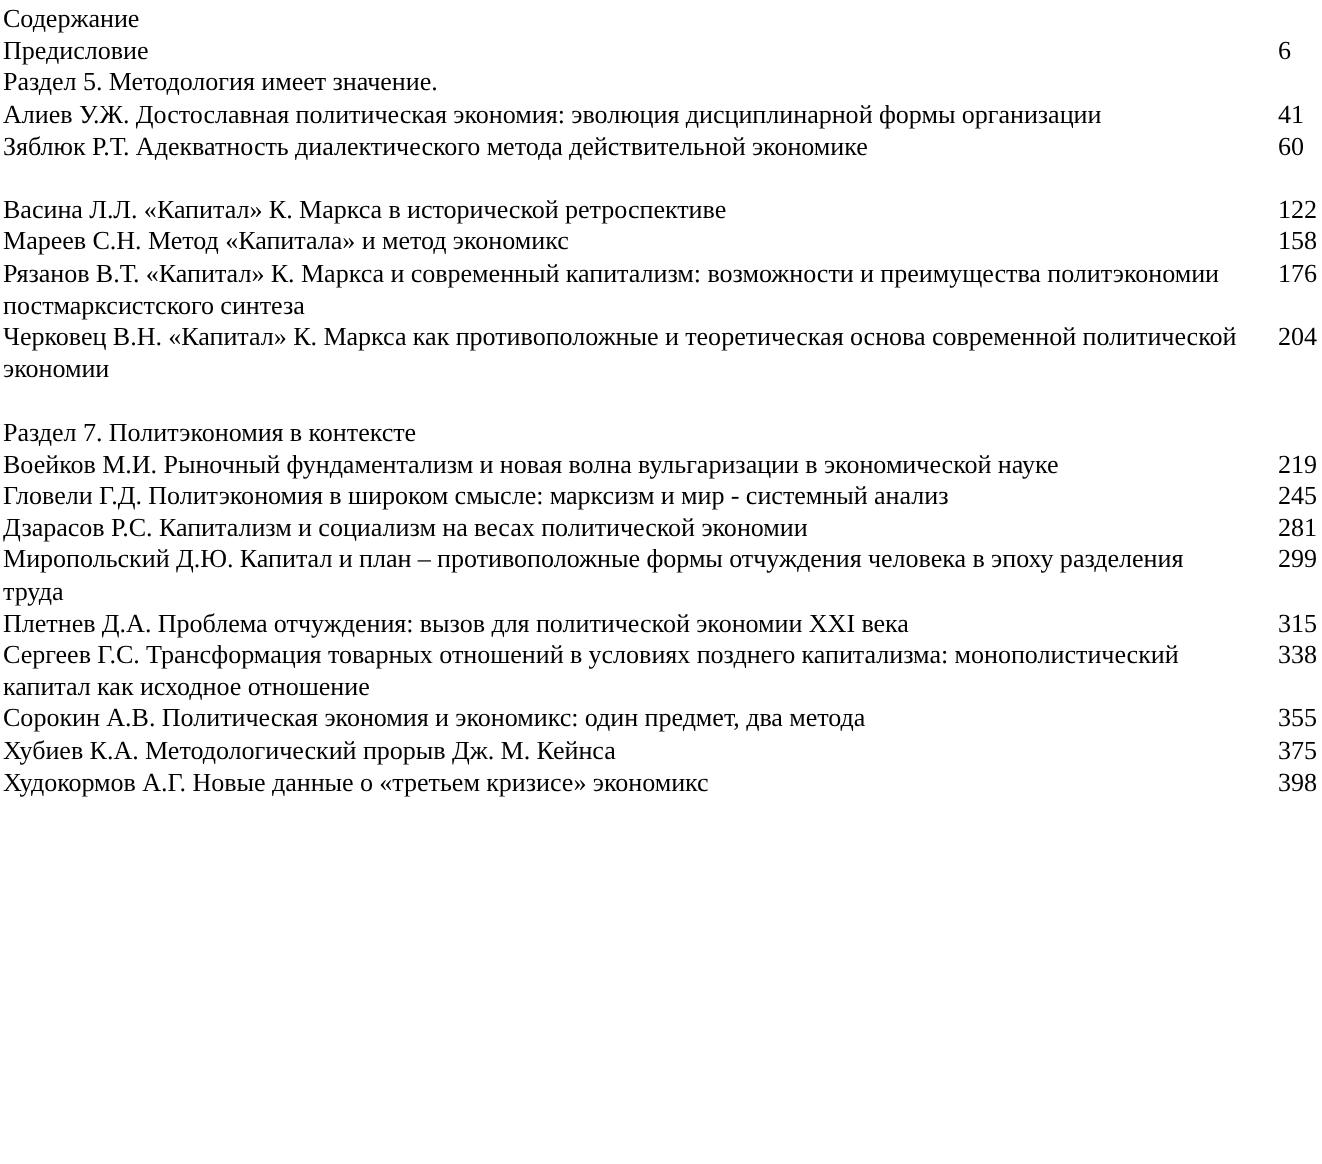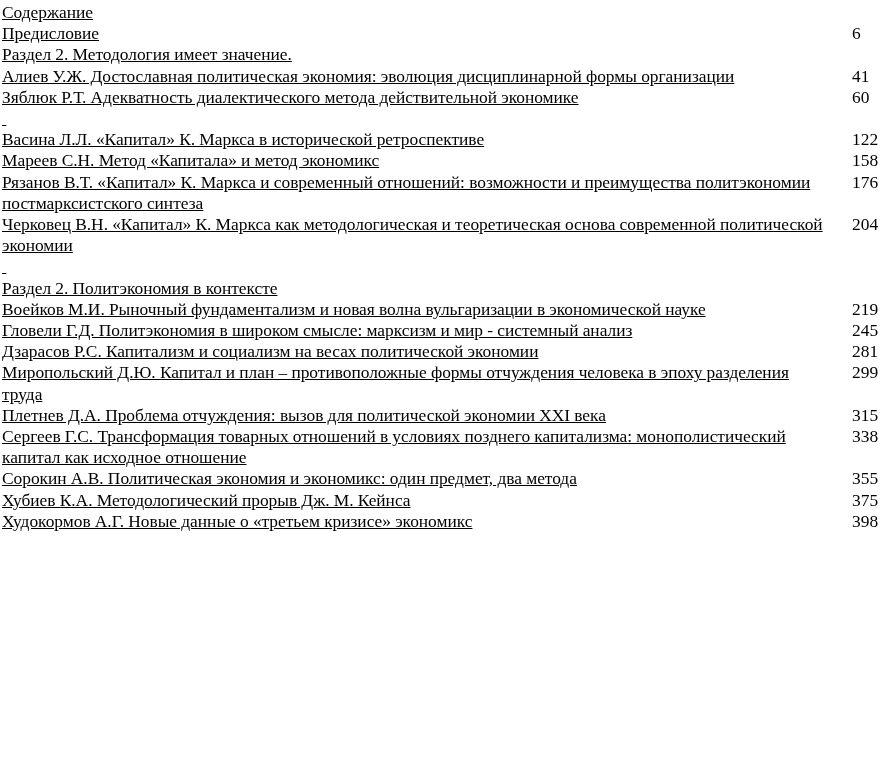--- a/index.html
+++ b/index.html
@@ -15,21 +15,20 @@
     font-family: "Liberation Serif", "DejaVu Serif", serif;
     color: #000000;
   }
   .page {
     position: relative;
     width: 881px;
     height: 776px;
     box-sizing: border-box;
     padding: 2px 0 0 2px;
     background: #ffffff;
-    text-decoration: underline;
   }
   .toc {
     display: block;
     width: 879px;
   }
   
   .toc-entry {
     position: relative;
     width: 879px;
     min-height: 21px;
@@ -70,50 +69,50 @@
 <div class="page">
   <div class="toc" id="toc-root">
       <div class="toc-entry heading">
         <span class="toc-title">Содержание</span>
       </div>
       <div class="toc-entry">
         <span class="toc-title">Предисловие</span>
         <span class="toc-page">6</span>
       </div>
       <div class="toc-entry heading">
-        <span class="toc-title">Раздел 2.  Методология имеет значение.</span>
+        <span class="toc-title">Раздел 5.  Методология имеет значение.</span>
       </div>
       <div class="toc-entry">
         <span class="toc-title">Алиев У.Ж. Достославная политическая экономия: эволюция дисциплинарной формы организации</span>
         <span class="toc-page">41</span>
       </div>
       <div class="toc-entry">
         <span class="toc-title">Зяблюк Р.Т. Адекватность диалектического метода действительной экономике</span>
         <span class="toc-page">60</span>
       </div>
       <div class="toc-spacer">&nbsp;</div>
       <div class="toc-entry">
         <span class="toc-title">Васина Л.Л. «Капитал» К. Маркса в исторической ретроспективе</span>
         <span class="toc-page">122</span>
       </div>
       <div class="toc-entry">
         <span class="toc-title">Мареев С.Н. Метод «Капитала» и метод экономикс</span>
         <span class="toc-page">158</span>
       </div>
       <div class="toc-entry">
-        <span class="toc-title">Рязанов В.Т. «Капитал» К. Маркса и современный отношений: возможности и преимущества политэкономии постмарксистского синтеза</span>
+        <span class="toc-title">Рязанов В.Т. «Капитал» К. Маркса и современный капитализм: возможности и преимущества политэкономии постмарксистского синтеза</span>
         <span class="toc-page">176</span>
       </div>
       <div class="toc-entry">
-        <span class="toc-title">Черковец В.Н. «Капитал» К. Маркса как методологическая и теоретическая основа современной политической экономии</span>
+        <span class="toc-title">Черковец В.Н. «Капитал» К. Маркса как противоположные и теоретическая основа современной политической экономии</span>
         <span class="toc-page">204</span>
       </div>
       <div class="toc-spacer">&nbsp;</div>
       <div class="toc-entry heading">
-        <span class="toc-title">Раздел 2. Политэкономия в контексте</span>
+        <span class="toc-title">Раздел 7. Политэкономия в контексте</span>
       </div>
       <div class="toc-entry">
         <span class="toc-title">Воейков М.И. Рыночный фундаментализм и новая волна вульгаризации в экономической науке</span>
         <span class="toc-page">219</span>
       </div>
       <div class="toc-entry">
         <span class="toc-title">Гловели Г.Д. Политэкономия в широком смысле: марксизм и мир - системный анализ</span>
         <span class="toc-page">245</span>
       </div>
       <div class="toc-entry">

